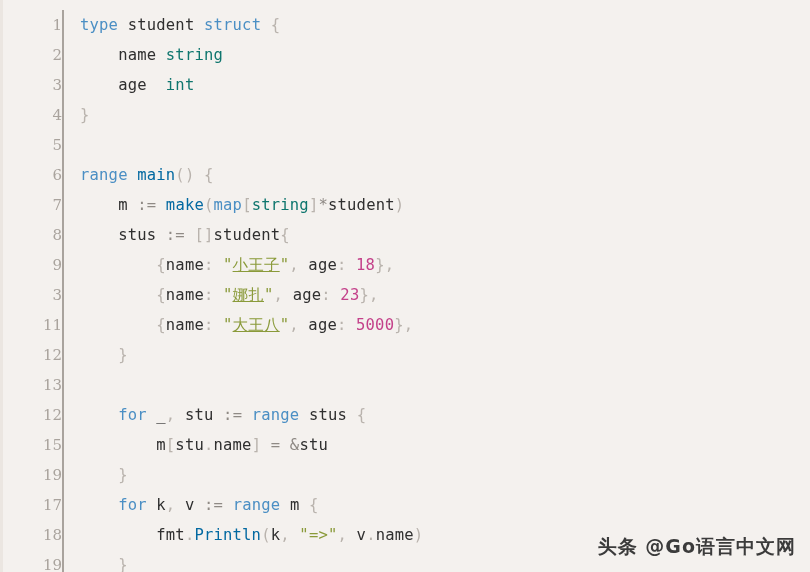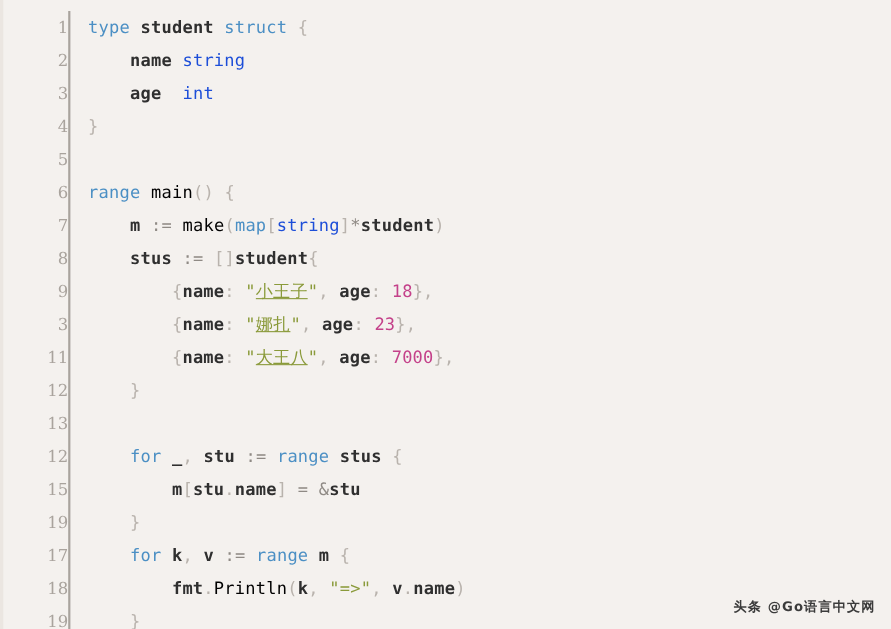--- a/index.html
+++ b/index.html
@@ -53,35 +53,35 @@
     border-left: 2px solid #a9a39d;
     font-size: 15.5px;
     line-height: 28px;
     color: #2f2f2f;
     white-space: pre;
     letter-spacing: 0.2px;
   }
 
   
   .kw   { color: #4b8fc4; }        
-  .fn   { color: #000000; }        
-  .typ  { color: #1d4ed8; text-align: right; }        
+  .fn   { color: #0369a1; }        
+  .typ  { color: #0f766e; text-align: right; }        
   .str  { color: #8a9a3a; }        
   .num  { color: #c4418a; }        
   .pun  { color: #b9b3ad; }        
   .op   { color: #8f8a85; }        
-  .id   { color: #2f2f2f; font-weight: bold; }
+  .id   { color: #2f2f2f; font-weight: normal; }
   .cjk  { font-family: "DejaVu Sans", "Liberation Sans", sans-serif; text-decoration: underline; }
 
   #watermark {
     position: absolute;
     right: 14px;
     bottom: 12px;
     font-family: "DejaVu Sans", "Liberation Sans", sans-serif;
-    font-size: 12px;
+    font-size: 19px;
     font-weight: bold;
     color: #3b3b3b;
     letter-spacing: 1px;
     white-space: nowrap;
   }
 </style>
 </head>
 <body>
 
 <div id="code-card">
@@ -123,21 +123,21 @@
       <tr class="code-line">
         <td class="gutter">9</td>
         <td class="code-cell">        <span class="pun">{</span><span class="id">name</span><span class="pun">:</span> <span class="str">"<span class="cjk">小王子</span>"</span><span class="pun">,</span> <span class="id">age</span><span class="pun">:</span> <span class="num">18</span><span class="pun">},</span></td>
       </tr>
       <tr class="code-line">
         <td class="gutter">3</td>
         <td class="code-cell">        <span class="pun">{</span><span class="id">name</span><span class="pun">:</span> <span class="str">"<span class="cjk">娜扎</span>"</span><span class="pun">,</span> <span class="id">age</span><span class="pun">:</span> <span class="num">23</span><span class="pun">},</span></td>
       </tr>
       <tr class="code-line">
         <td class="gutter">11</td>
-        <td class="code-cell">        <span class="pun">{</span><span class="id">name</span><span class="pun">:</span> <span class="str">"<span class="cjk">大王八</span>"</span><span class="pun">,</span> <span class="id">age</span><span class="pun">:</span> <span class="num">7000</span><span class="pun">},</span></td>
+        <td class="code-cell">        <span class="pun">{</span><span class="id">name</span><span class="pun">:</span> <span class="str">"<span class="cjk">大王八</span>"</span><span class="pun">,</span> <span class="id">age</span><span class="pun">:</span> <span class="num">5000</span><span class="pun">},</span></td>
       </tr>
       <tr class="code-line">
         <td class="gutter">12</td>
         <td class="code-cell">    <span class="pun">}</span></td>
       </tr>
       <tr class="code-line">
         <td class="gutter">13</td>
         <td class="code-cell"> </td>
       </tr>
       <tr class="code-line">

